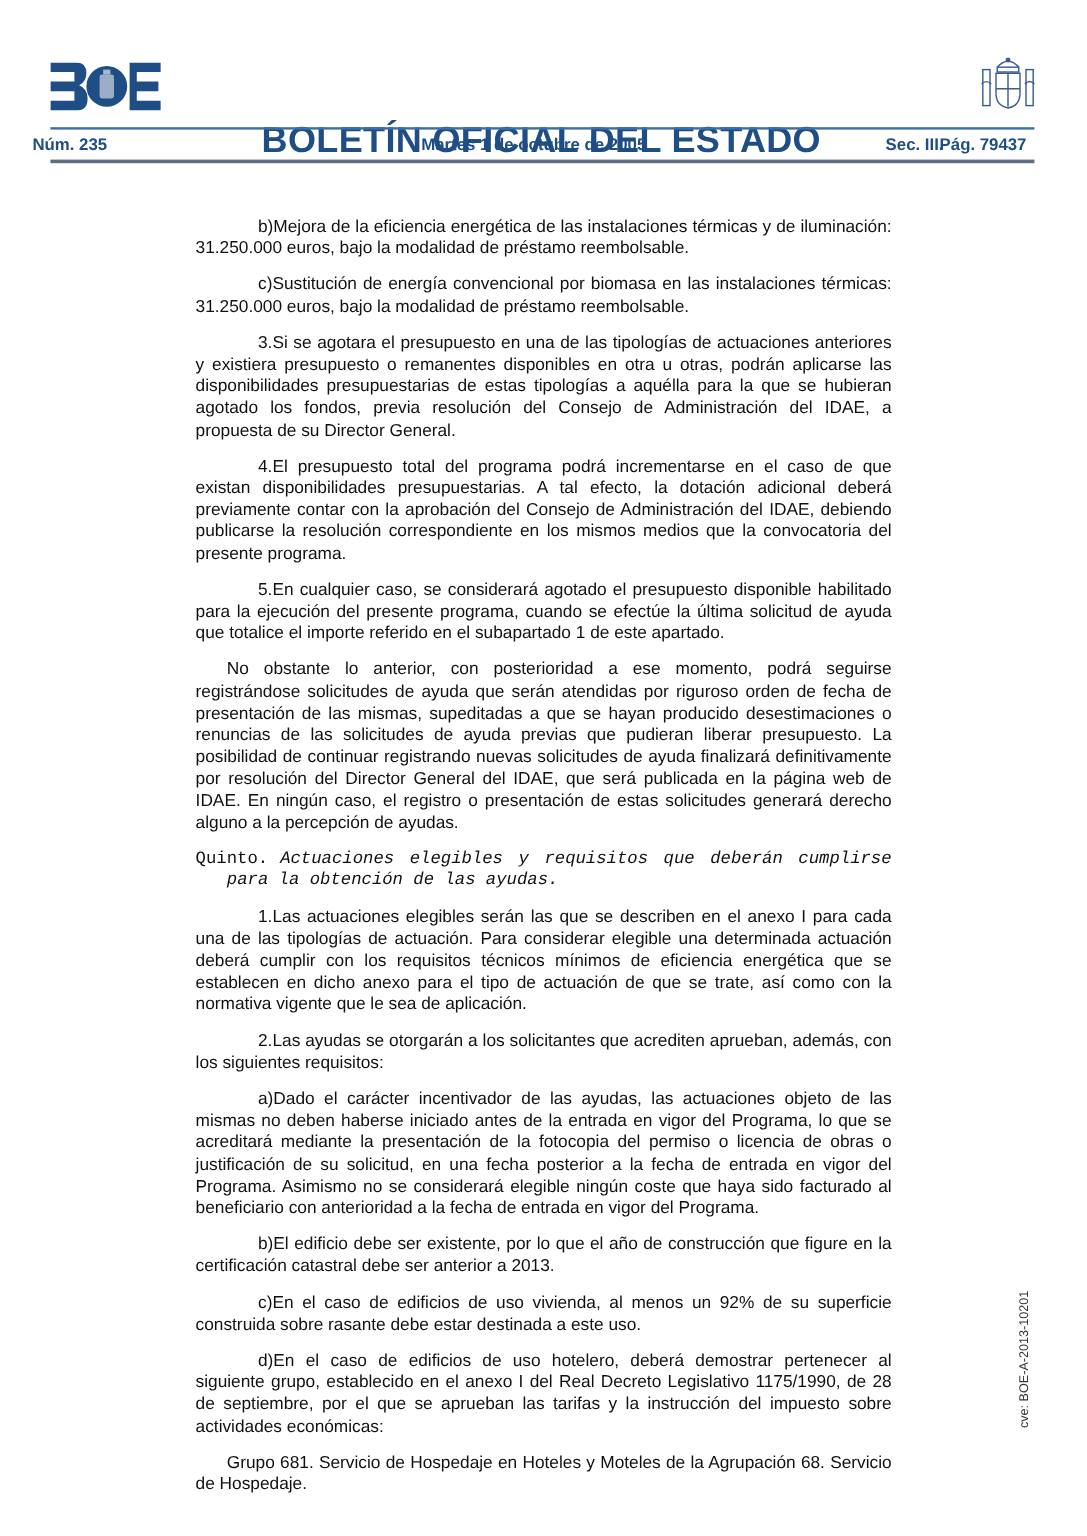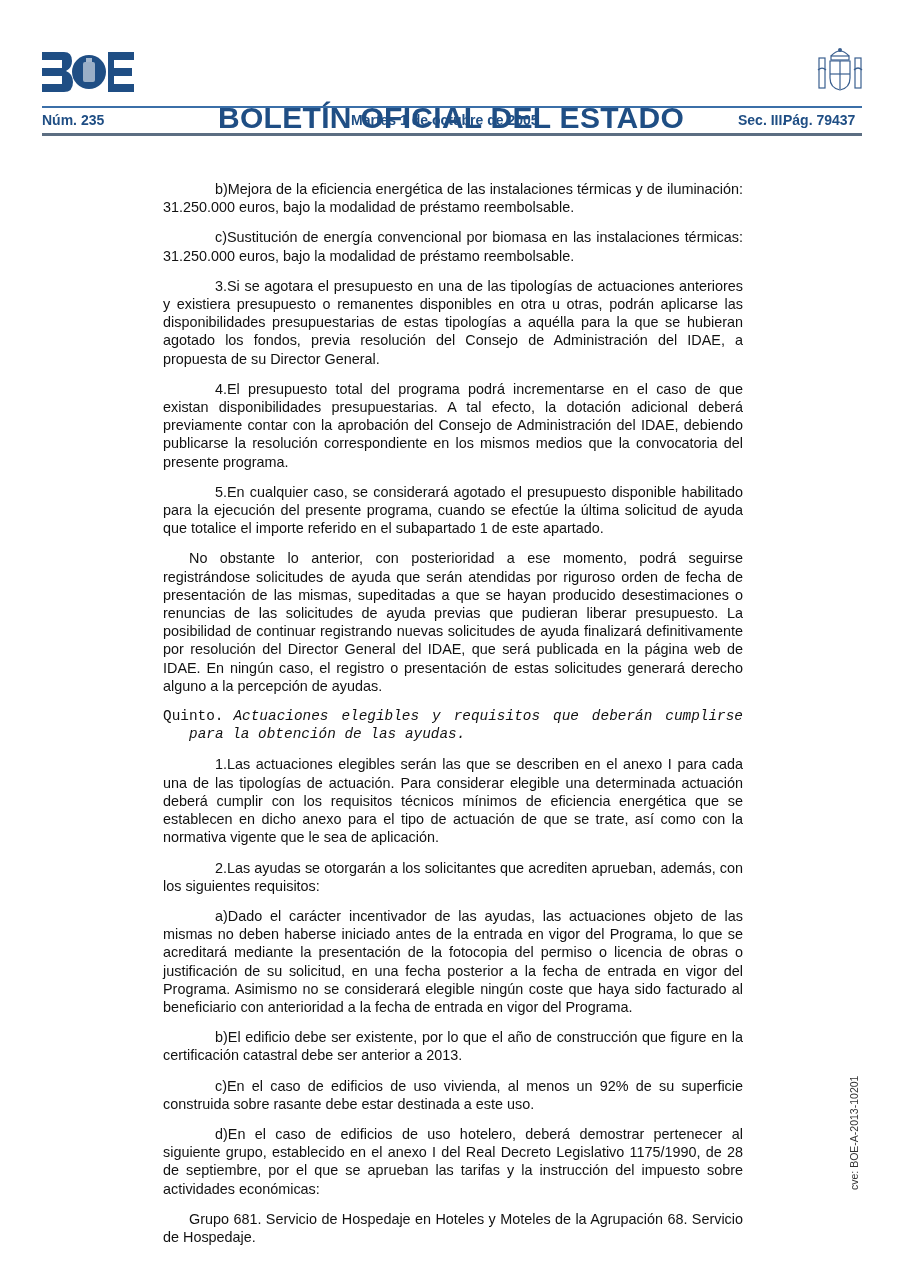--- a/index.html
+++ b/index.html
@@ -5,21 +5,21 @@
   html, body { margin: 0; padding: 0; background: #ffffff; }
   body { width: 906px; height: 1280px; position: relative; overflow: hidden;
          font-family: "Liberation Sans", sans-serif; color: #111; }
   .logo-boe { position: absolute; left: 42px; top: 52px; width: 92px; height: 40px; }
   .title { position: absolute; left: 218px; top: 57px; font-size: 30px; font-weight: bold;
            color: #1f4e84; letter-spacing: 0.3px; white-space: nowrap; margin-top: 44px; }
   .coat { position: absolute; left: 816px; top: 44px; width: 48px; height: 50px; }
   .rule-top { position: absolute; left: 42px; width: 820px; top: 106px; height: 2px; background: #3b6fa8; }
   .rule-bottom { position: absolute; left: 42px; width: 820px; top: 133px; height: 3px; background: #5c6e82; }
   .hdr { position: absolute; top: 112px; font-size: 14px; font-weight: bold; color: #1f4e84; white-space: nowrap; }
-  .hdr-num { left: 42px; }
+  .hdr-num { left: 27px; }
   .hdr-date { left: 351px; }
   .hdr-sec { left: 738px; }
   .hdr-pag { left: 783px; text-align: right; }
   .content { position: absolute; left: 151px; top: 168px; width: 604px; font-size: 14.4px; line-height: 18.2px; }
   .content p { margin: 12px; text-align: justify; text-indent: 26px; }
   .content p.gap { margin-top: 12px; }
   .lbl { display: inline-block; min-width: 28px; }
   .section { margin-top: 12px; padding-left: 26px; text-indent: -26px !important; text-align: justify; font-family: Liberation Mono, monospace; }
   .section .name { margin-right: 10px; }
   .section em { font-style: italic; }

